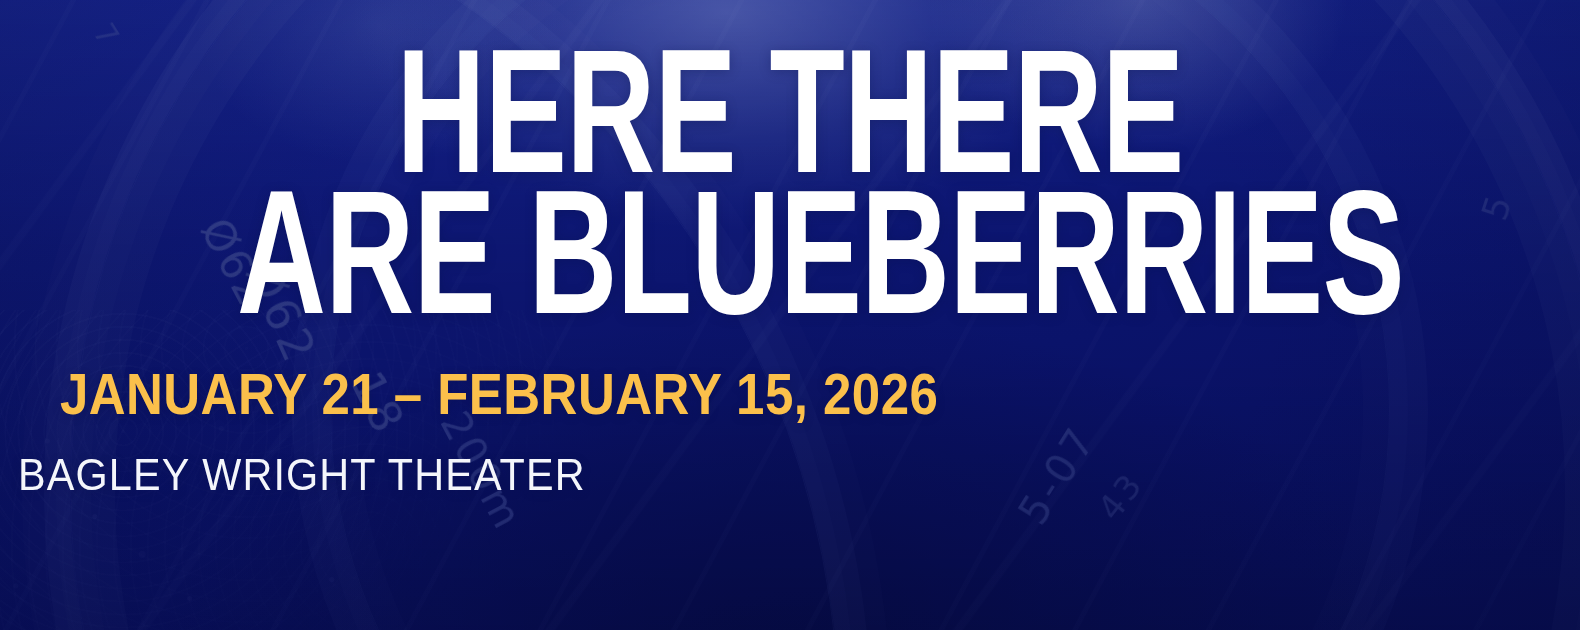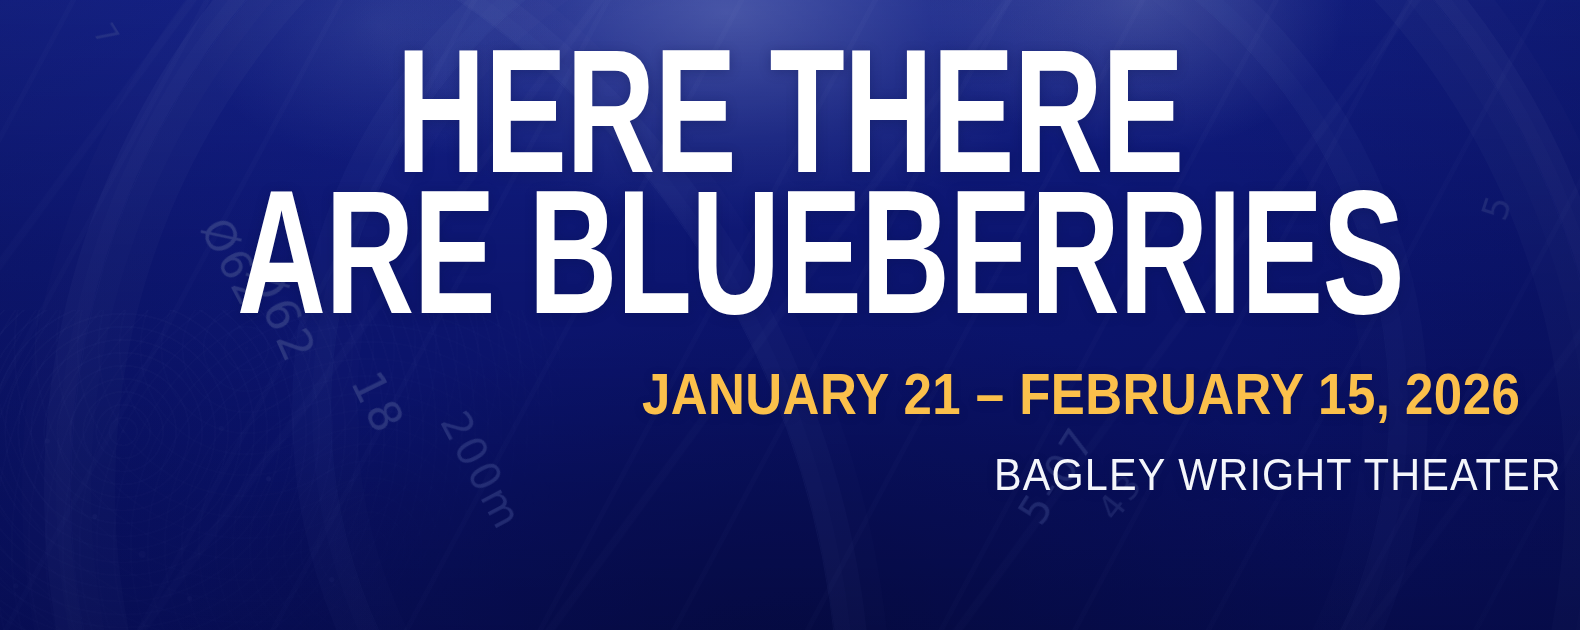--- a/index.html
+++ b/index.html
@@ -162,21 +162,21 @@
   }
   .vignette {
     position:absolute; inset:0;
     background:radial-gradient(ellipse 1150px 760px at 50% 46%, rgba(0,0,0,0) 38%, rgba(6,12,62,.34) 100%);
   }
 
   
   .content {
     position:absolute; inset:0;
     display:flex; flex-direction:column;
-    align-items:flex-end;
+    align-items:flex-start;
     z-index:6;
   }
 
   .title { width:100%; text-align:center; }
 
   .title-line {
     display:block;
     color:#ffffff;
     font-family:"Liberation Sans Narrow","Liberation Sans", sans-serif;
     font-weight:700;

